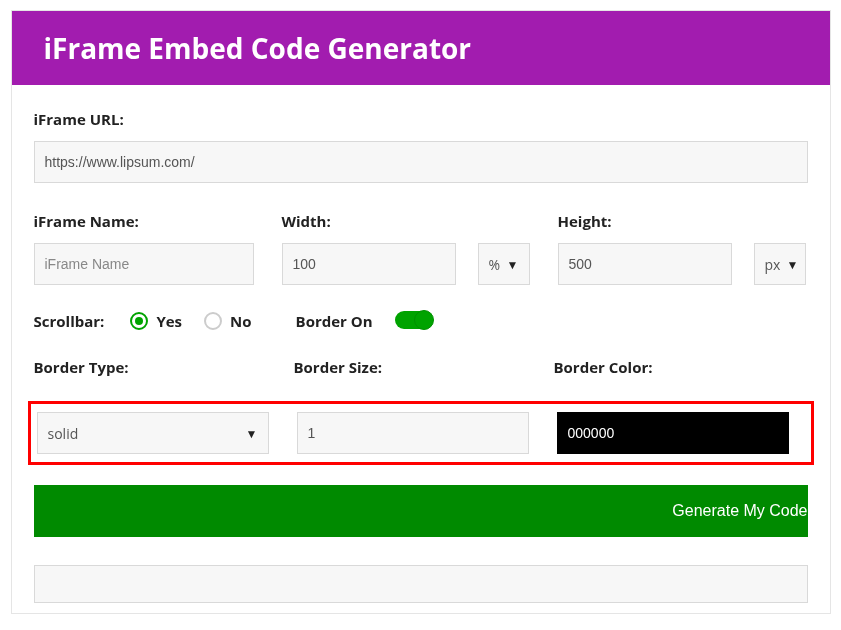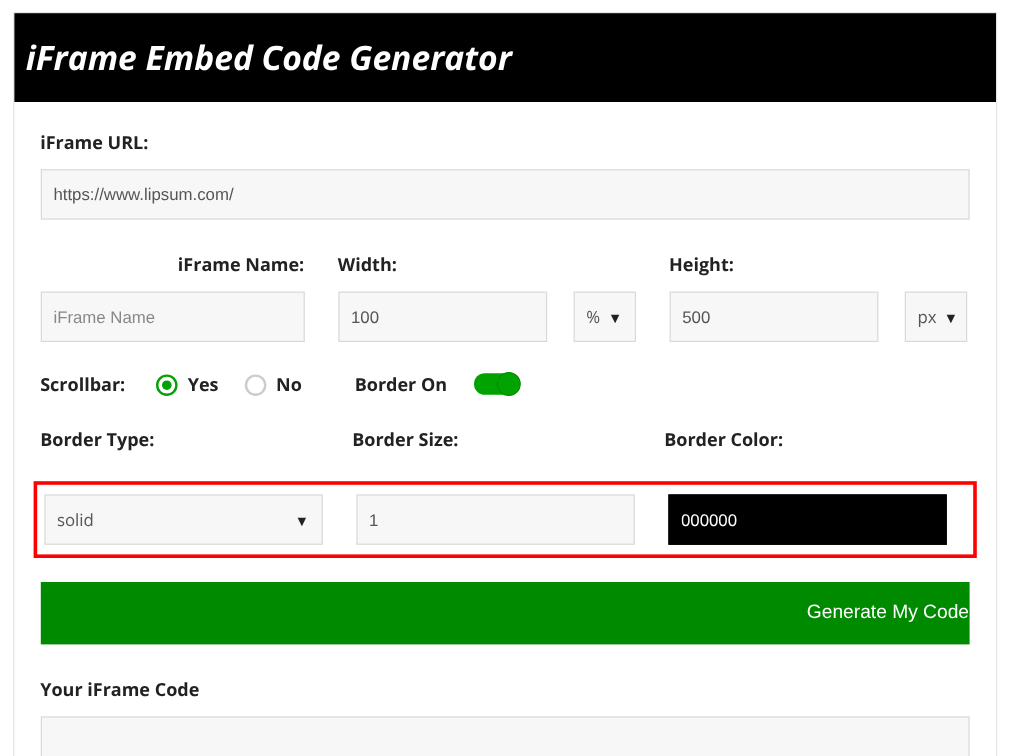--- a/index.html
+++ b/index.html
@@ -12,24 +12,23 @@
       background: #fff;
       padding: 10px;
     }
     .container {
       width: 820px;
       margin: 0 auto;
       border: 1px solid #e5e5e5;
       background: #fff;
     }
     .header {
-      background: #000000;
+      background: #a21caf;
       color: #fff;
-      padding: 18px 10px;
-      font-style: italic;
+      padding: 18px 32px;
     }
     .header h1 {
       font-size: 28px;
       font-weight: 700;
     }
     .body {
       padding: 24px 22px 10px 22px;
     }
     .label {
       font-weight: 700;
@@ -45,21 +44,20 @@
     }
     .row-url {
       margin-bottom: 28px;
     }
     .col {
       display: flex;
       flex-direction: column;
     }
     .col-name {
       width: 220px;
-      align-items: flex-end;
     }
     .col-width {
       width: 248px;
     }
     .col-height {
       width: 248px;
     }
     .input-text {
       width: 100%;
       height: 42px;
@@ -294,18 +292,17 @@
       <div class="col col-border-size">
         <input type="text" class="input-text" value="1" style="">
       </div>
       <div class="col col-border-color">
         <input type="text" class="color-input" value="000000" style="">
       </div>
     </div>
 
     <button class="generate-btn">Generate My Code</button>
 
-    <label class="label">Your iFrame Code</label>
     <div class="output-box"></div>
 
   </div>
 
 </div>
 
 </body></html>

